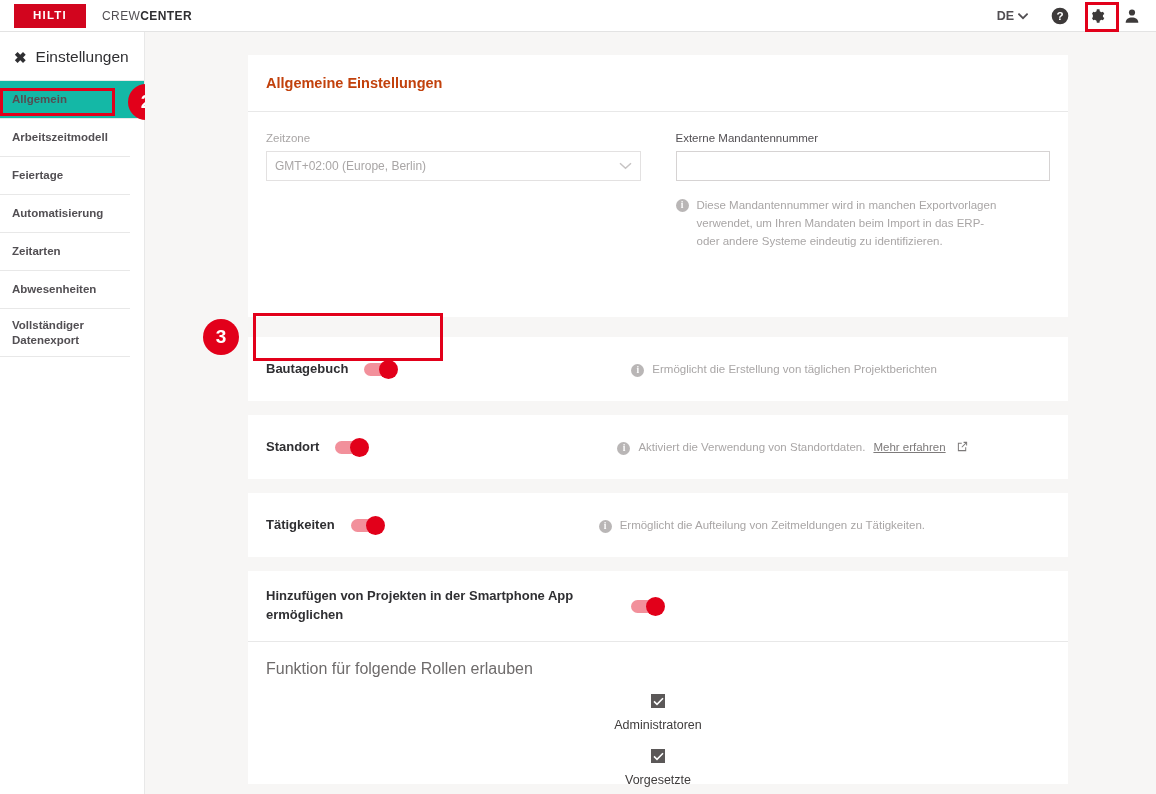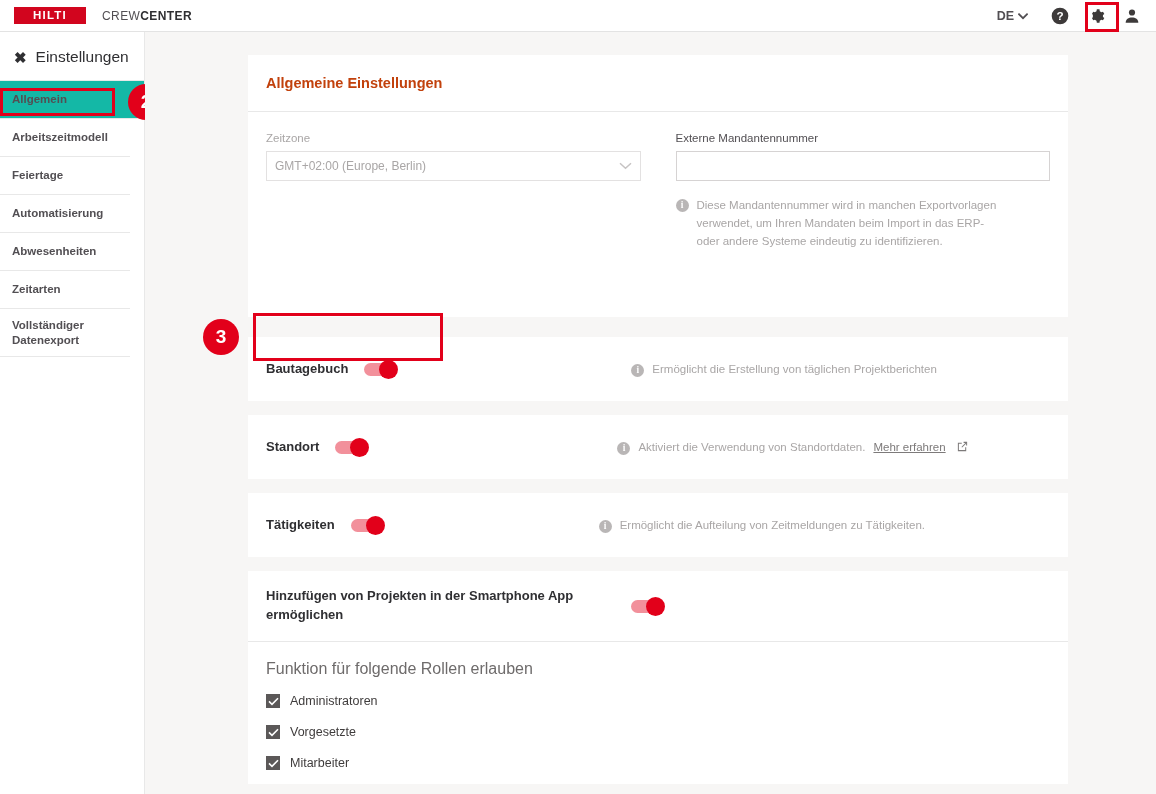--- a/index.html
+++ b/index.html
@@ -14,21 +14,21 @@
   
   .topbar {
     position: absolute; top: 0; left: 0;
     width: 1156px; height: 32px;
     background: #ffffff;
     border-bottom: 1px solid #e3e3e3;
     display: flex; align-items: center;
   }
   .logo {
     margin-left: 14px;
-    width: 72px; height: 17px;
+    width: 72px; height: 24px;
     background: #d2051e;
     display: flex; align-items: center; justify-content: center;
   }
   .logo-text {
     color: #ffffff; font-size: 11.5px; font-weight: bold;
     letter-spacing: 1.2px; line-height: 1;
     font-family: "Liberation Sans", sans-serif;
   }
   .brand {
     margin-left: 16px;
@@ -164,21 +164,21 @@
   }
   .link {
     color: #7d7a7a; text-decoration: underline; cursor: pointer;
   }
   .ext { display: inline-block; margin-left: 3px; vertical-align: -1px; }
 
   .rolebox { padding: 18px 18px 24px 18px; }
   .role-title { font-size: 16px; color: #6e6b6b; margin-bottom: 16px; }
   .role-row {
     display: flex; align-items: center; gap: 10px;
-    margin-bottom: 17px; font-size: 12.5px; color: #3f3c3c;
+    margin-bottom: 17px; font-size: 12.5px; color: #3f3c3c; flex-direction: column;
   }
   .cbx {
     width: 14px; height: 14px; background: #5b5858;
     display: flex; align-items: center; justify-content: center;
     flex: 0 0 auto; cursor: pointer;
   }
   .cbx svg { display: block; }
 </style>
 </head>
 <body>
@@ -247,24 +247,24 @@
     <div class="navitem">
       <span>Arbeitszeitmodell</span>
     </div>
     <div class="navitem">
       <span>Feiertage</span>
     </div>
     <div class="navitem">
       <span>Automatisierung</span>
     </div>
     <div class="navitem">
+      <span>Zeitarten</span>
+    </div>
+    <div class="navitem">
       <span>Abwesenheiten</span>
-    </div>
-    <div class="navitem">
-      <span>Zeitarten</span>
     </div>
     <div class="navitem tall">
       <span>Vollständiger Datenexport</span>
     </div>
   </div>
 </div>
 
 <div class="annot-box" style="left:0px; top:88px; width:115px; height:28px;"></div>
 <div class="badge" style="left:128px; top:84px;">
   <span>2</span>

